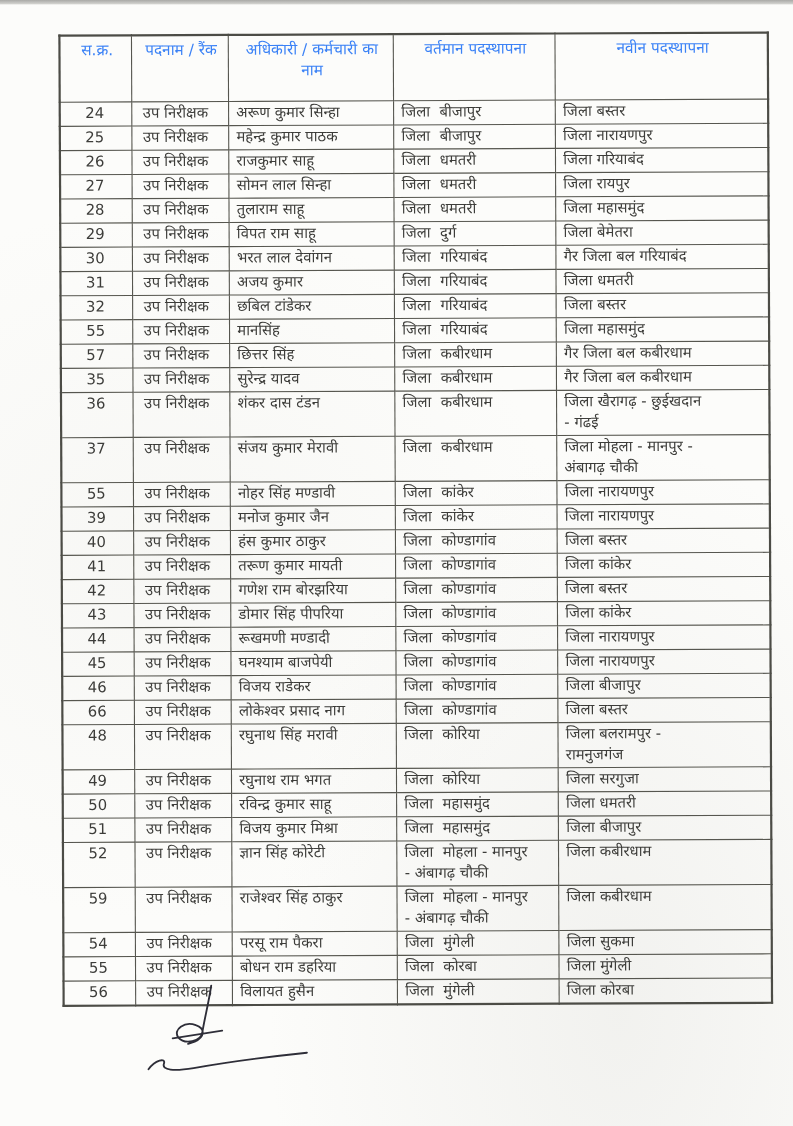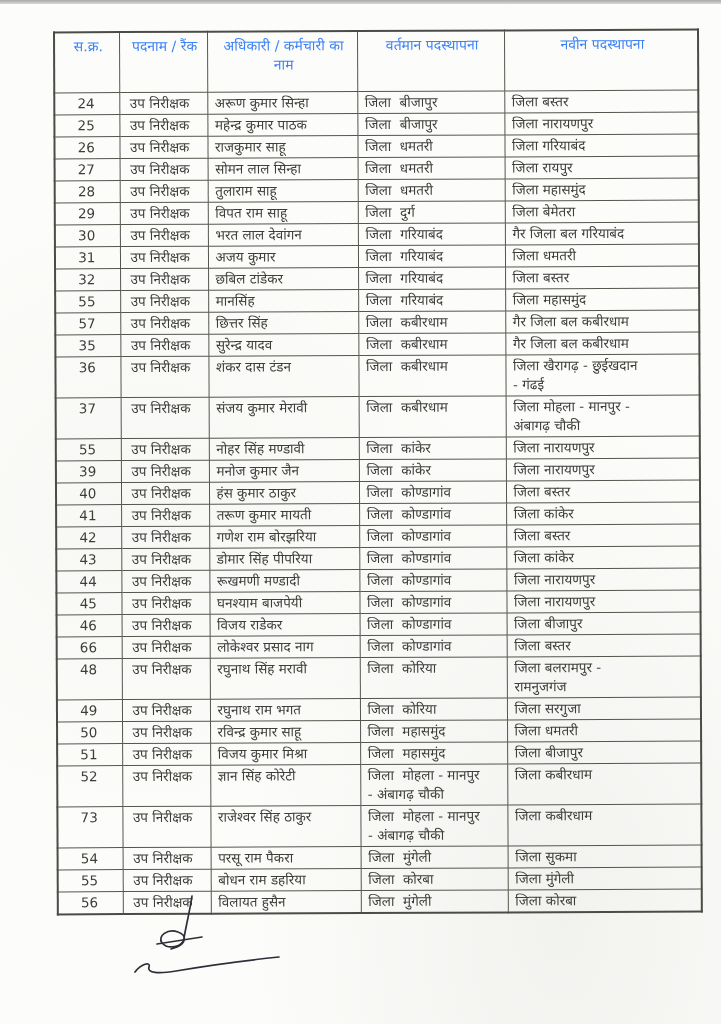--- a/index.html
+++ b/index.html
@@ -281,21 +281,21 @@
         </tr>
         <tr>
           <td class="c-sno">52</td>
           <td class="c-rank">उप निरीक्षक</td>
           <td class="c-name">ज्ञान सिंह कोरेटी</td>
           <td class="c-current">जिला  मोहला - मानपुर
 - अंबागढ़ चौकी</td>
           <td class="c-new_posting">जिला कबीरधाम</td>
         </tr>
         <tr>
-          <td class="c-sno">73</td>
+          <td class="c-sno">59</td>
           <td class="c-rank">उप निरीक्षक</td>
           <td class="c-name">राजेश्वर सिंह ठाकुर</td>
           <td class="c-current">जिला  मोहला - मानपुर
 - अंबागढ़ चौकी</td>
           <td class="c-new_posting">जिला कबीरधाम</td>
         </tr>
         <tr>
           <td class="c-sno">54</td>
           <td class="c-rank">उप निरीक्षक</td>
           <td class="c-name">परसू राम पैकरा</td>

